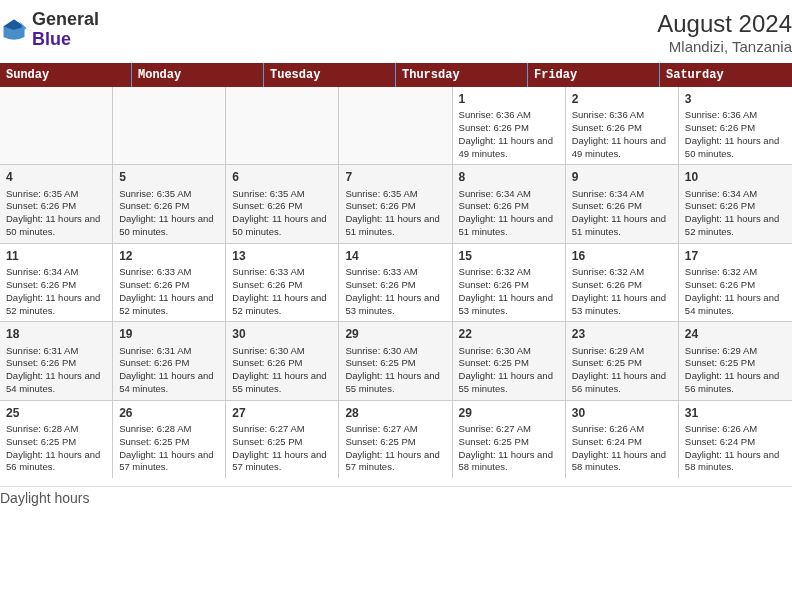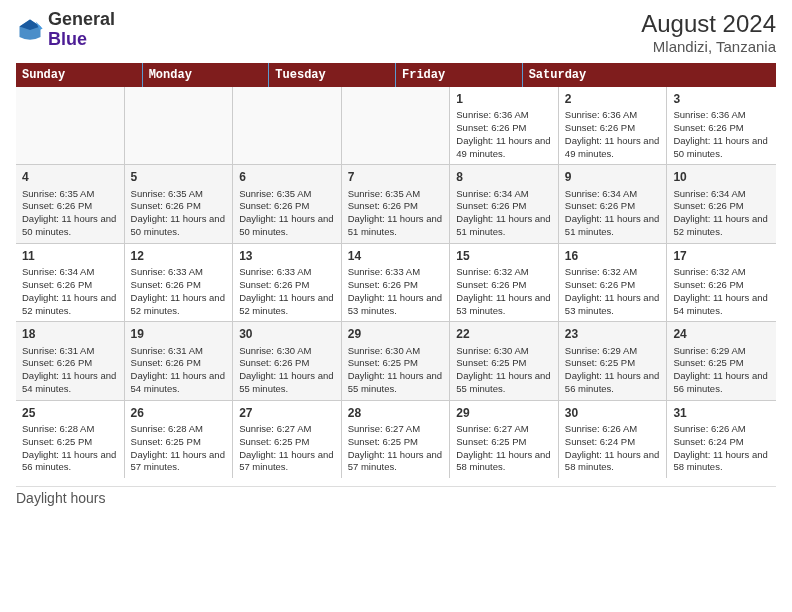--- a/index.html
+++ b/index.html
@@ -6,21 +6,21 @@
     body {
       font-family: Arial, sans-serif;
       background: #fff;
       width: 792px;
       height: 612px;
       overflow: hidden;
     }
     .page {
       width: 792px;
       height: 480px;
-      padding: 10px 16px;
+      padding: 10px 0;
       display: flex;
       flex-direction: column;
     }
     .header {
       display: flex;
       justify-content: space-between;
       align-items: flex-start;
       margin-bottom: 8px;
     }
     .logo {
@@ -129,20 +129,21 @@
       <div class="month-year">August 2024</div>
       <div class="location">Mlandizi, Tanzania</div>
     </div>
   </div>
 
   <div class="calendar">
     <div class="cal-header">
       <div class="cal-header-cell">Sunday</div>
       <div class="cal-header-cell">Monday</div>
       <div class="cal-header-cell">Tuesday</div>
+      <div class="cal-header-cell">Thursday</div>
       <div class="cal-header-cell">Friday</div>
       <div class="cal-header-cell">Saturday</div>
     </div>
     <div class="cal-body" id="cal-body">
     <div class="cal-row">
           <div class="cal-cell empty"></div>
           <div class="cal-cell empty"></div>
           <div class="cal-cell empty"></div>
           <div class="cal-cell empty"></div>
           <div class="cal-cell"><span class="day-num">1</span><span style="white-space: pre-line;">Sunrise: 6:36 AM

